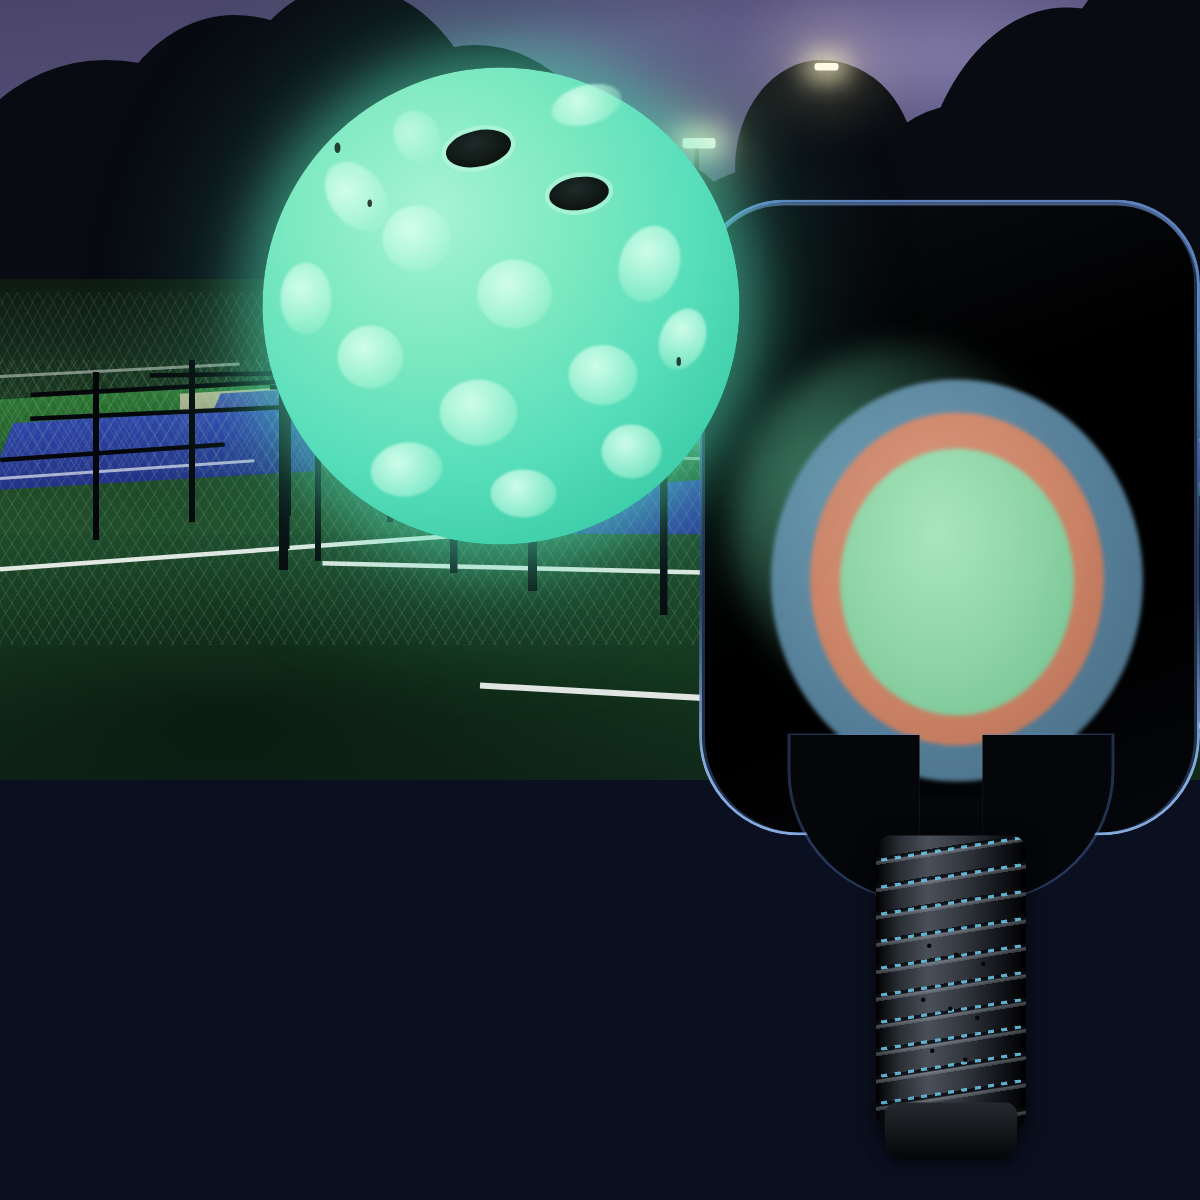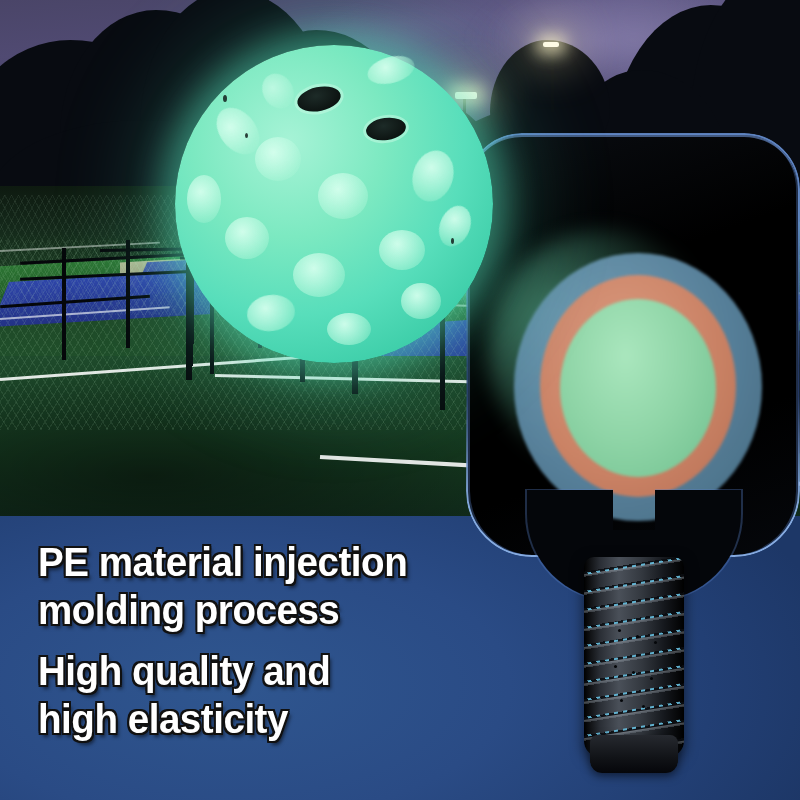--- a/index.html
+++ b/index.html
@@ -439,28 +439,20 @@
     <div class="figure bright" style="left:489px; top:318px; width:8px;  height:20px;"></div>
     <div class="figure" style="left:497px; top:322px; width:6px;  height:18px;"></div>
 
     <div class="bush" style="left:700px; top:372px; width:120px; height:90px;"></div>
     <div class="bush" style="left:756px; top:330px; width:100px; height:100px;"></div>
     <div class="yellowflower" style="left:762px; top:466px;"></div>
     <div class="yellowflower" style="left:774px; top:472px;"></div>
     <div class="yellowflower" style="left:756px; top:478px;"></div>
   </div>
 
-  <div class="panel">
-    <div class="panel-text">
-      <div class="headline block1">PE material injection
-molding process</div>
-      <div class="headline block2">High quality and
-high elasticity</div>
-    </div>
-  </div>
 
   <div class="trail">
     <div class="streak s1"></div>
     <div class="streak s2"></div>
     <div class="streak s3"></div>
     <div class="streakline" style="left:40px; top:48px;  width:400px; transform:rotate(26deg);"></div>
     <div class="streakline" style="left:34px; top:116px; width:400px; transform:rotate(26deg); opacity:.4;"></div>
   </div>
 
   <div class="paddle">

